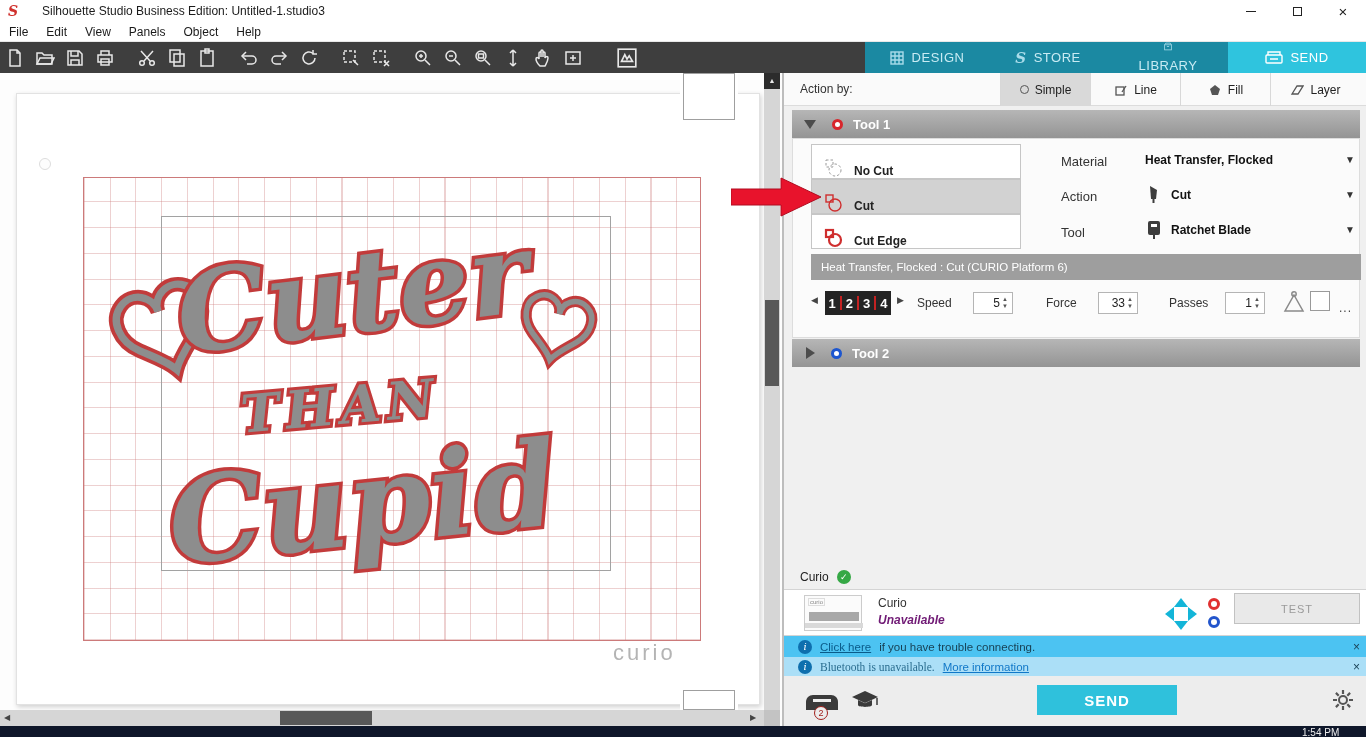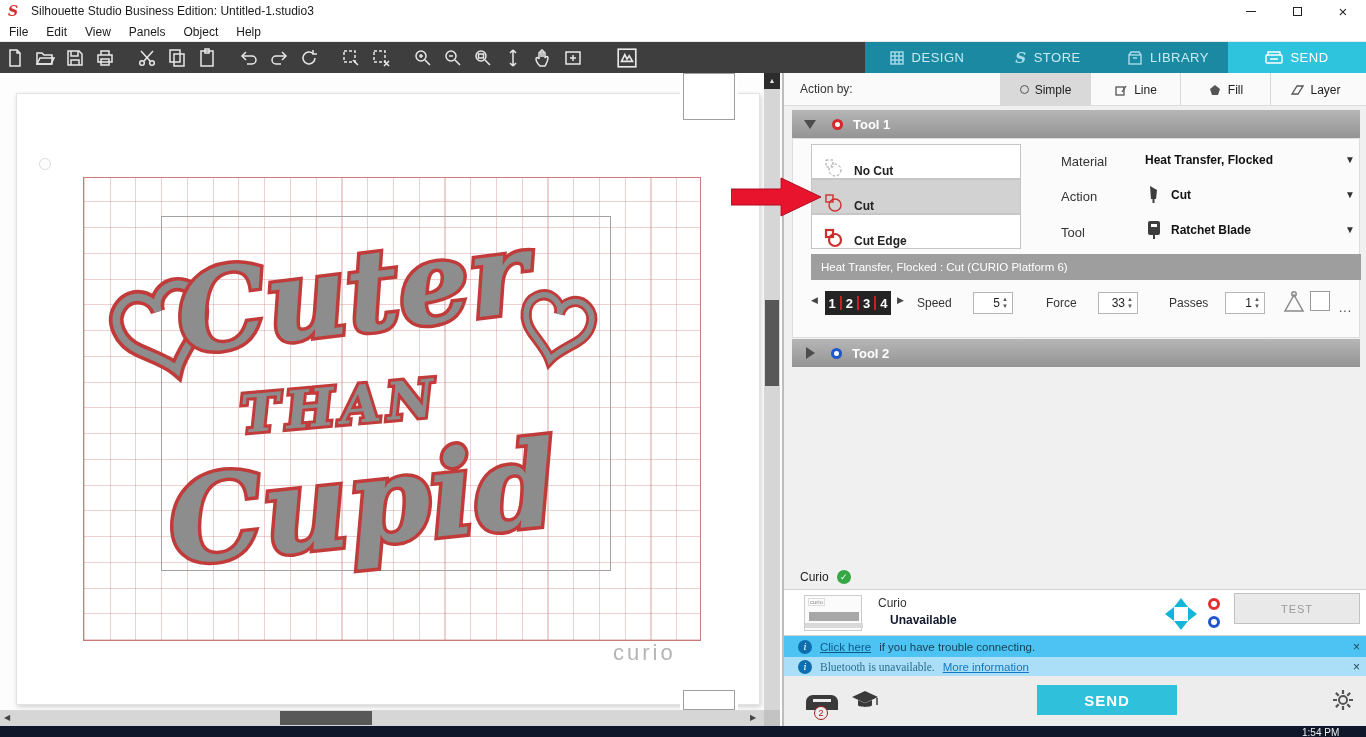--- a/index.html
+++ b/index.html
@@ -2,21 +2,21 @@
 <html><head>
 <meta charset="utf-8">
 <style>
   * { box-sizing: border-box; margin: 0; padding: 0; }
   html,body { width:1366px; height:737px; overflow:hidden; }
   body { font-family:"Liberation Sans", sans-serif; background:#fff; position:relative; }
 
   
   .titlebar { position:absolute; left:0; top:0; width:1366px; height:22px; background:#fff; display:flex; align-items:center; }
   .app-logo { width:16px; height:16px; margin-left:5px; color:#d0312d; font-family:"DejaVu Serif",serif; font-style:italic; font-weight:bold; font-size:14px; line-height:16px; text-align:center; }
-  .title-text { font-size:12px; color:#1a1a1a; margin-left:10px; }
+  .title-text { font-size:12px; color:#1a1a1a; margin-left:21px; }
   .win-controls { margin-left:auto; display:flex; height:22px; }
   .win-btn { width:46px; height:22px; display:flex; align-items:center; justify-content:center; color:#222; font-size:12px; }
   .min-glyph { width:10px; height:1px; background:#222; display:block; }
   .max-glyph { width:9px; height:9px; border:1px solid #222; display:block; }
 
   
   .menubar { position:absolute; left:0; top:22px; width:1366px; height:20px; background:#fff; display:flex; align-items:center; border-bottom:1px solid #e8e8e8; }
   .menu-item { font-size:12px; color:#1a1a1a; padding:0 9px; }
 
   
@@ -97,21 +97,21 @@
 
   .device-label-row { position:absolute; left:16px; top:497px; display:flex; align-items:center; gap:8px; }
   .device-name-sm { font-size:12px; color:#222; }
   .check-badge { width:14px; height:14px; border-radius:50%; background:#35a845; color:#fff; font-size:9px; text-align:center; line-height:14px; }
   .device-row { position:absolute; left:0; top:516px; width:584px; height:47px; background:#fff; border-top:1px solid #d4d4d4; border-bottom:1px solid #d4d4d4; }
   .device-thumb { position:absolute; left:20px; top:5px; width:58px; height:36px; background:#fbfbfb; border:1px solid #ccc; }
   .device-thumb .mini-label { position:absolute; left:3px; top:2px; font-size:6px; color:#888; border:1px solid #ddd; padding:0 1px; }
   .device-thumb .bar { position:absolute; left:4px; top:16px; width:50px; height:9px; background:#a8a8a8; }
   .device-thumb .base { position:absolute; left:0px; bottom:2px; width:58px; height:5px; background:#d9d9d9; }
   .device-name { position:absolute; left:94px; top:6px; font-size:12px; color:#333; }
-  .device-status { position:absolute; left:106px; top:23px; font-size:12px; font-weight:bold; color:#0f172a; }
+  .device-status { position:absolute; left:94px; top:23px; font-size:12px; font-weight:bold; color:#701a75;font-style:italic; }
   .mini-ring { position:absolute; left:424px; width:12px; height:12px; border-radius:50%; background:#fff; }
   .mini-ring.red { border:3px solid #e03030; }
   .mini-ring.blue { border:3px solid #2255cc; }
   .test-btn { position:absolute; left:450px; top:3px; width:126px; height:31px; background:#e9e9e9; border:1px solid #c2c2c2; color:#9a9a9a; font-size:11px; letter-spacing:1px; display:flex; align-items:center; justify-content:center; }
 
   .notif { position:absolute; left:0; width:584px; display:flex; align-items:center; padding-left:14px; }
   .notif1 { top:563px; height:21px; background:#4cc3f2; }
   .notif2 { top:584px; height:19px; background:#abdff7; }
   .info-badge { width:14px; height:14px; border-radius:50%; background:#0e6fae; color:#fff; font-family:"DejaVu Serif",serif; font-style:italic; font-size:10px; text-align:center; line-height:14px; flex:0 0 14px; }
   .notif-text { font-size:11.5px; color:#173f52; margin-left:8px; }
@@ -289,21 +289,21 @@
     <svg width="16" height="16" viewBox="0 0 16 16">
         <rect x="2" y="2" width="12" height="12"></rect>
         <path d="M2 6h12M6 2v12M10 2v12M2 10h12"></path>
       </svg>
     <span>DESIGN</span>
   </div>
   <div class="tab" style="width:120px;">
     <span class="store-s">S</span>
     <span>STORE</span>
   </div>
-  <div class="tab" style="width:120px;">
+  <div class="tab" style="width:120px;flex-direction:column;">
     <svg width="16" height="16" viewBox="0 0 16 16">
         <rect x="2" y="5" width="12" height="9"></rect>
         <path d="M2 5l2-3h8l2 3M6 8h4"></path>
       </svg>
     <span>LIBRARY</span>
   </div>
   <div class="tab active" style="width:138px;">
     <svg width="18" height="16" viewBox="0 0 18 16">
         <rect x="1" y="5" width="16" height="8" rx="1"></rect>
         <path d="M3 5V2h12v3M5 9h8"></path>

